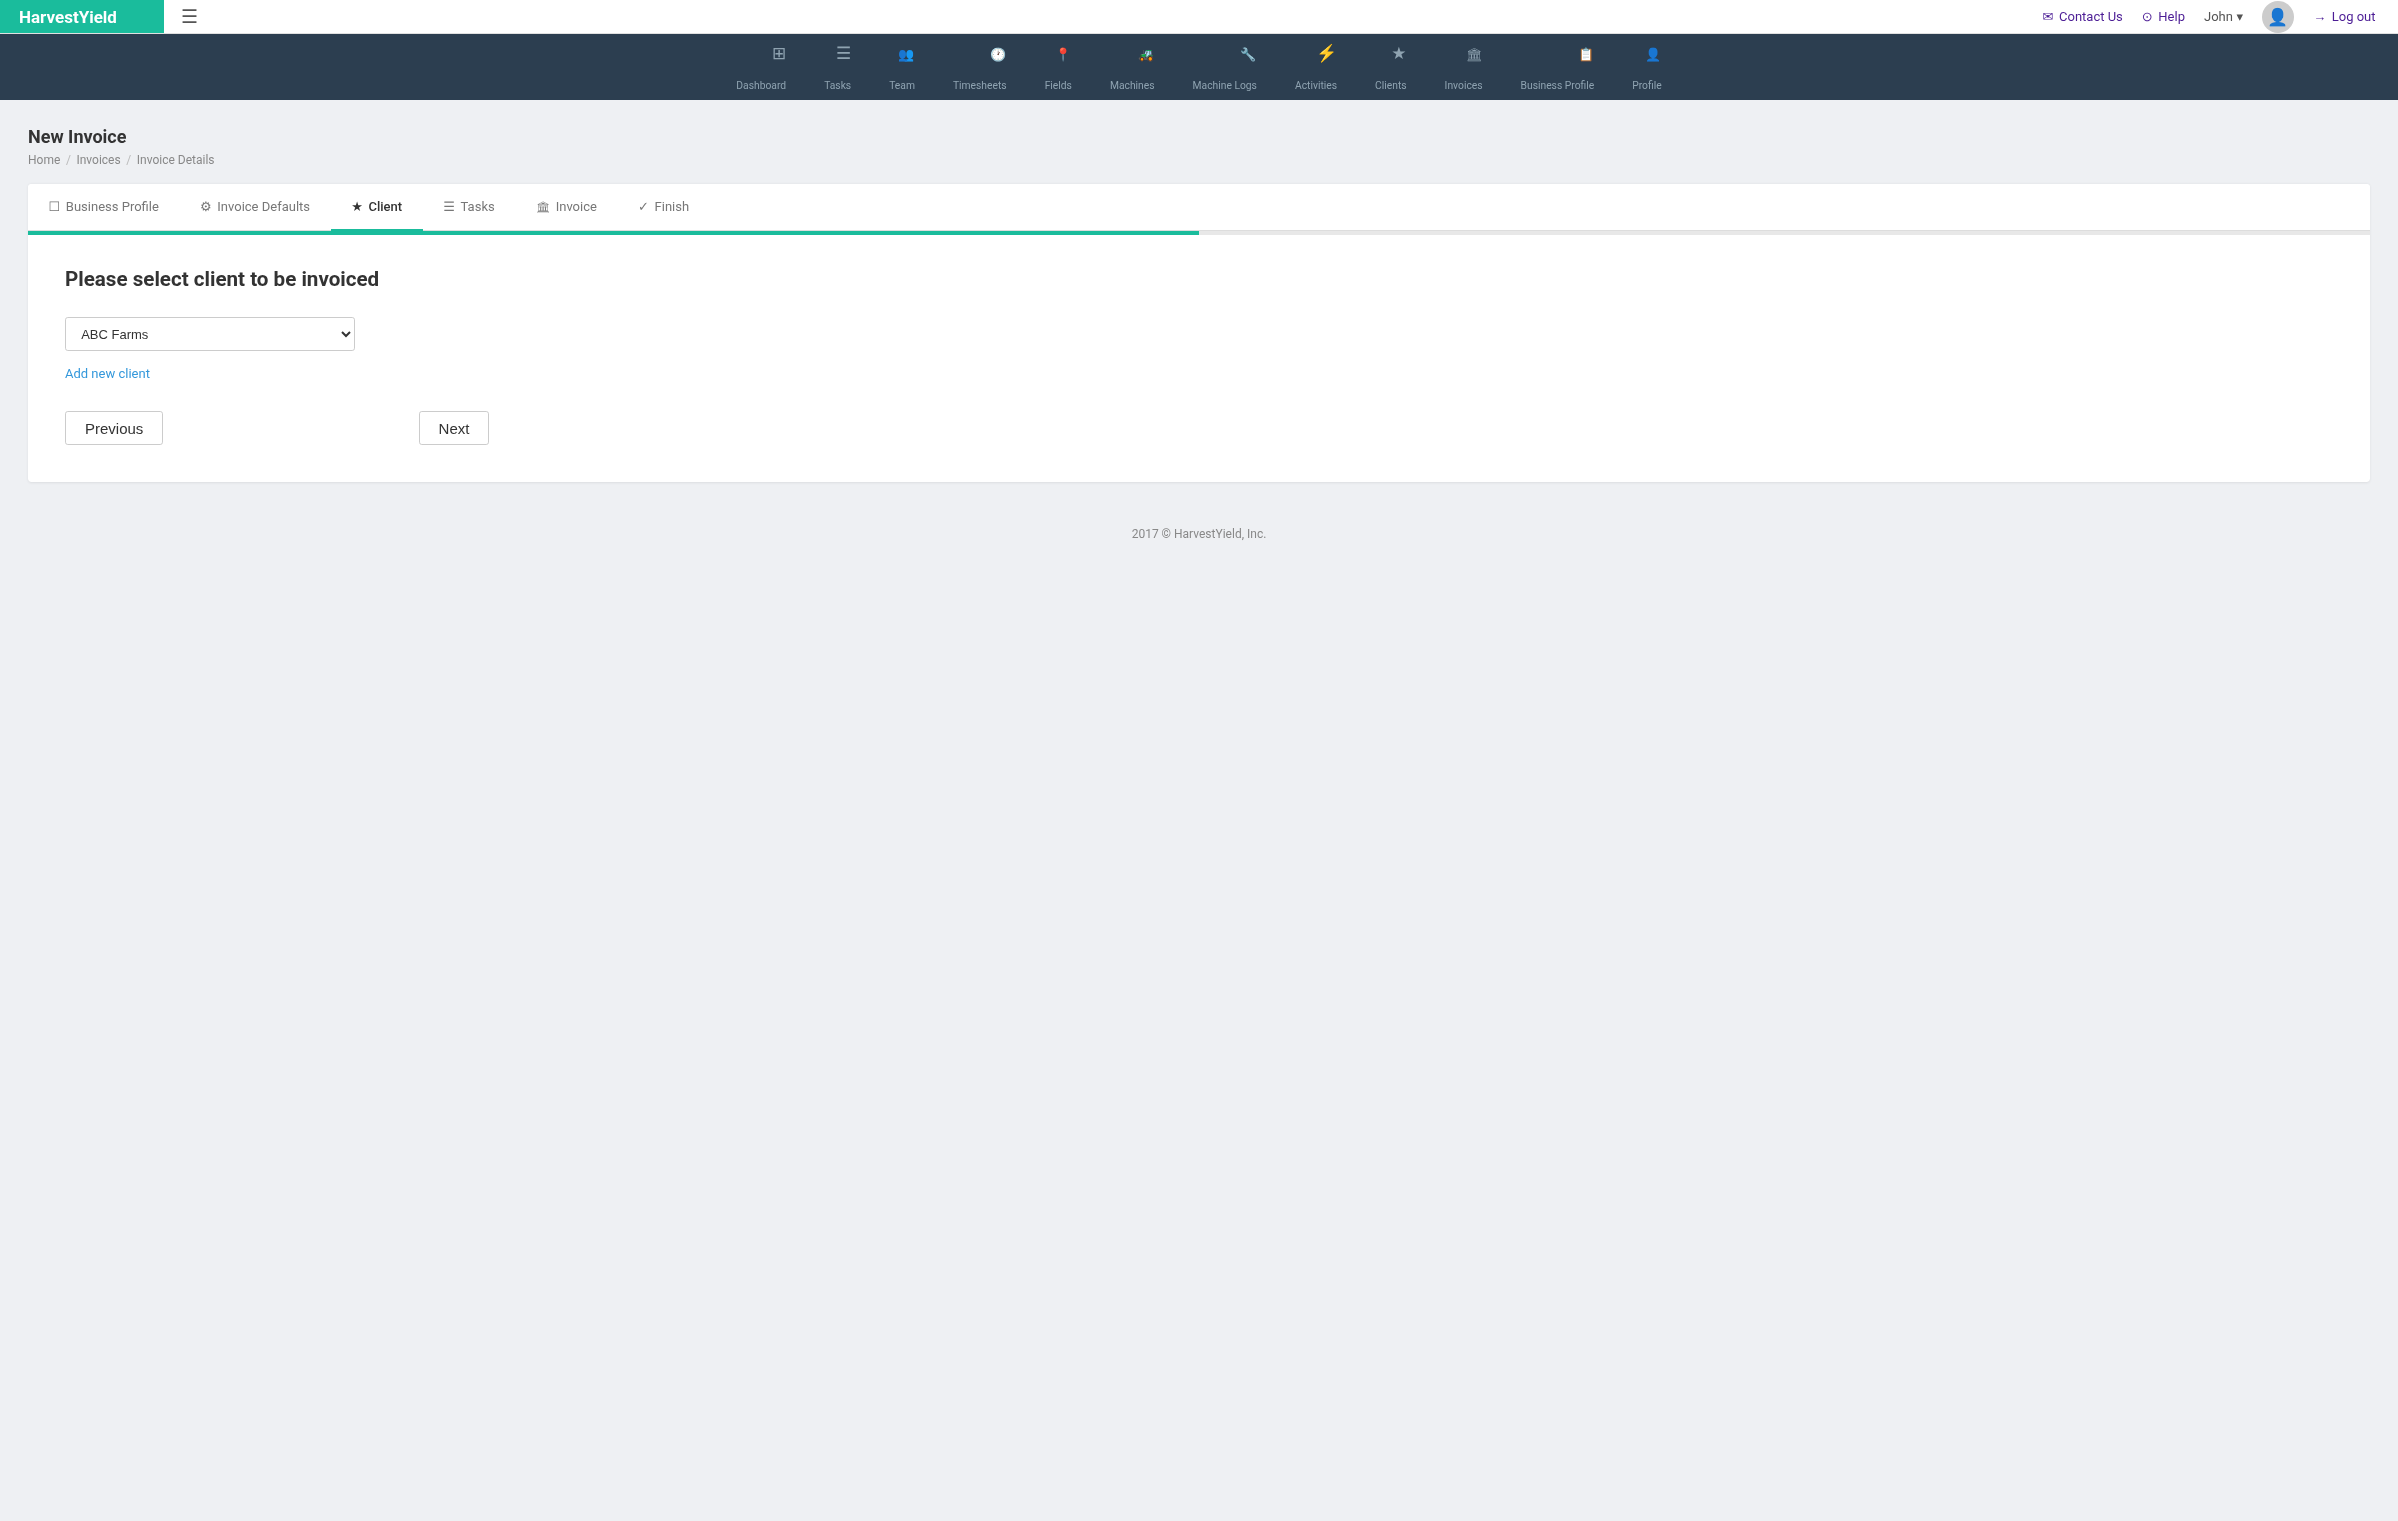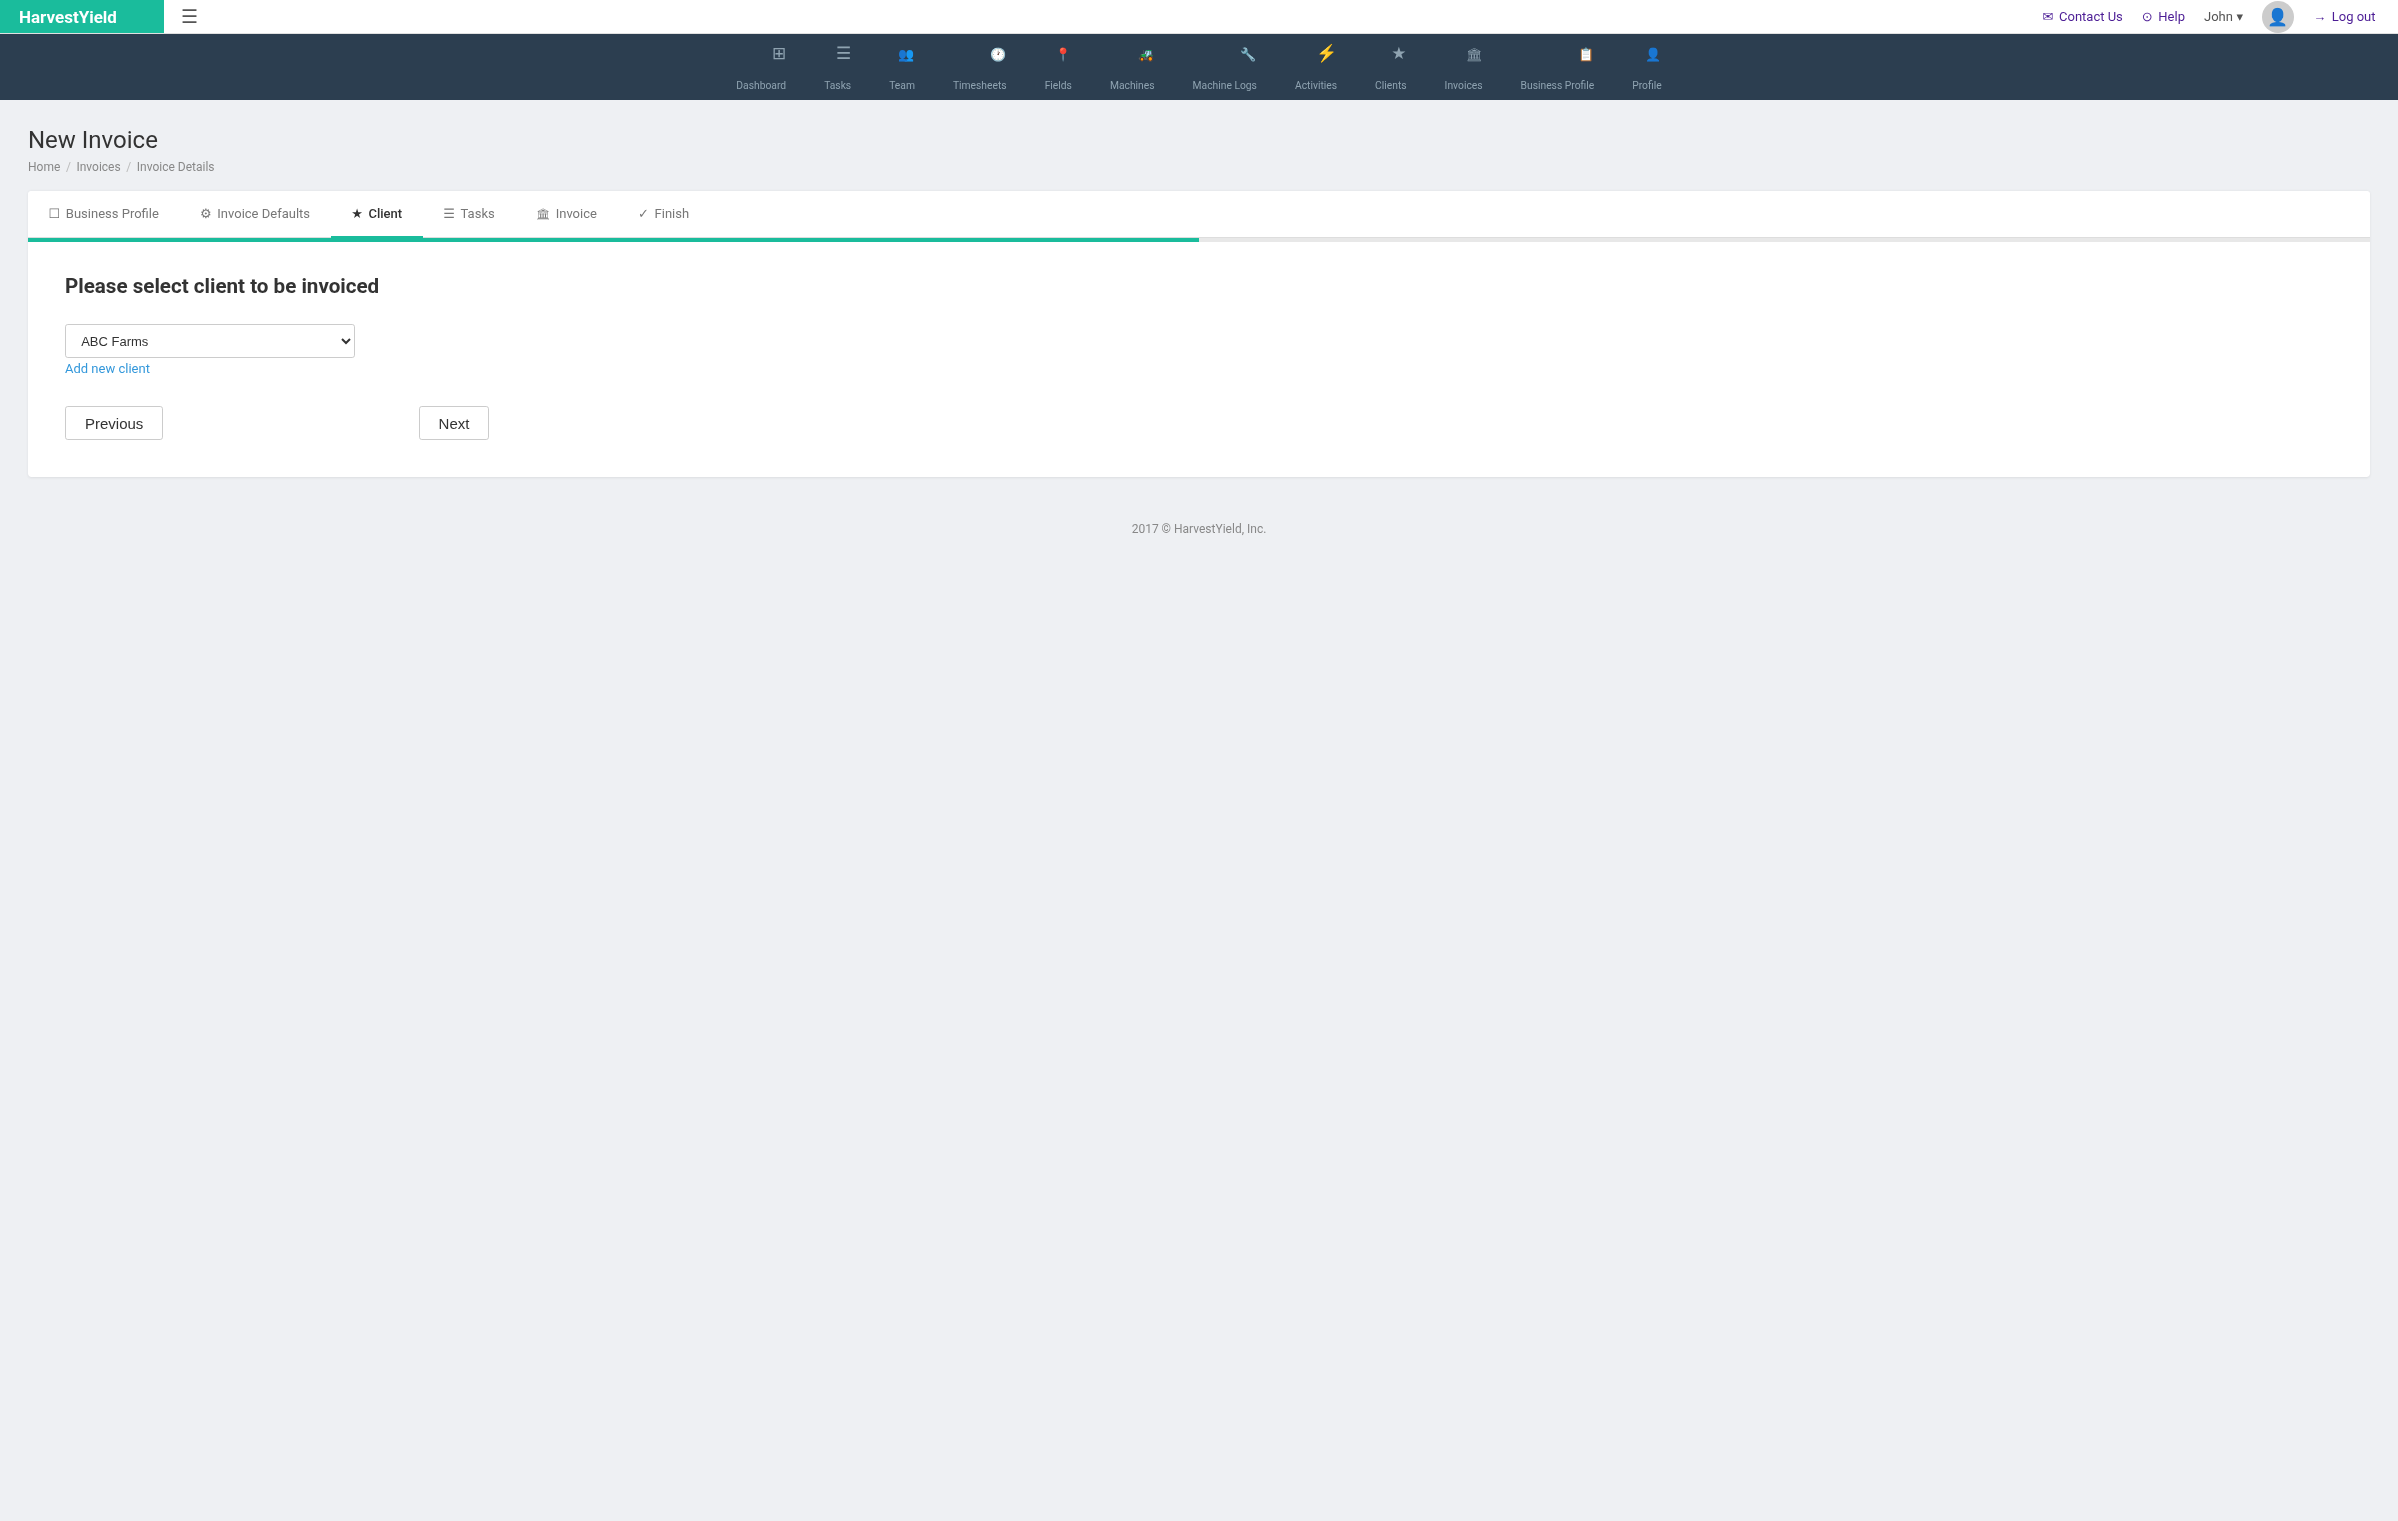--- a/index.html
+++ b/index.html
@@ -94,22 +94,22 @@
       text-decoration: none;
       transition: color 0.2s;
     }
     .nav-item .nav-icon { font-size: 17px; }
 
     
     .page-header {
       padding: 26px 28px 17px 28px;
     }
     .page-title {
-      font-size: 24px;
-      font-weight: 400;
+      font-size: 18px;
+      font-weight: 700;
       color: #333;
       margin-bottom: 5.6px;
     }
     .breadcrumb {
       font-size: 12px;
       color: #888;
       display: flex;
       gap: 5.6px;
       align-items: center;
     }
@@ -173,21 +173,21 @@
     .client-select {
       width: 290px;
       padding: 7.5px 11.2px;
       font-size: 13px;
       border: 0.9px solid #ccc;
       border-radius: 2.8px;
       color: #333;
       background: #fff;
       cursor: pointer;
       appearance: auto;
-      margin-bottom: 1px;
+      margin-bottom: 13px;
       display: block;
     }
     .add-client-link {
       display: inline-block;
       color: #3498db;
       font-size: 13px;
       cursor: pointer;
       text-decoration: none;
       margin-bottom: 30px;
     }

